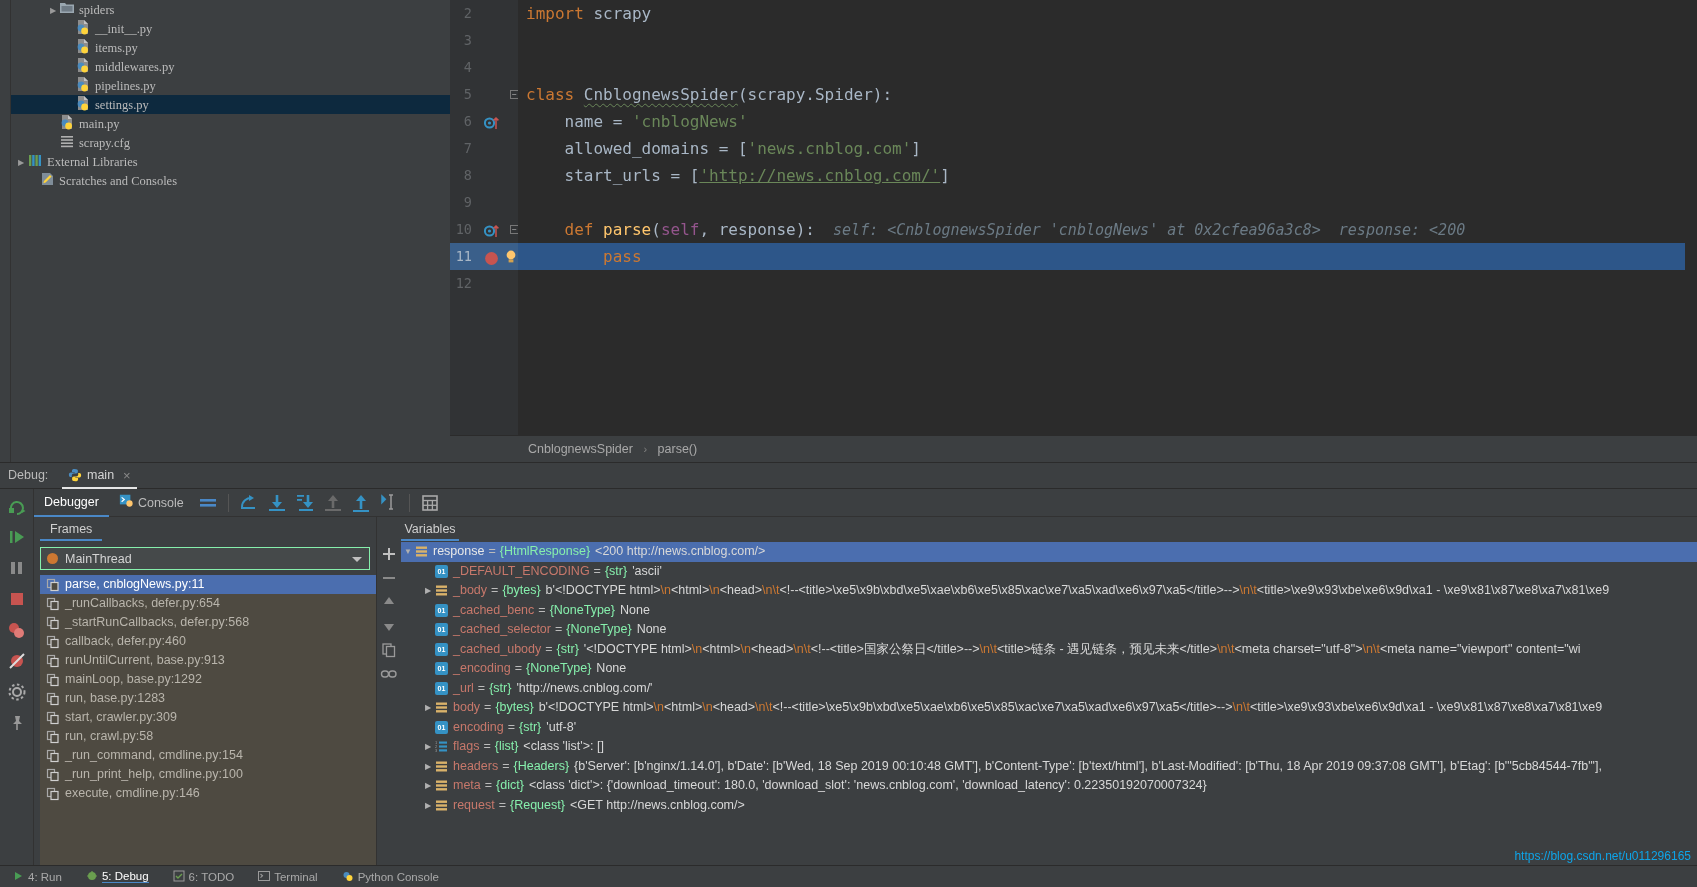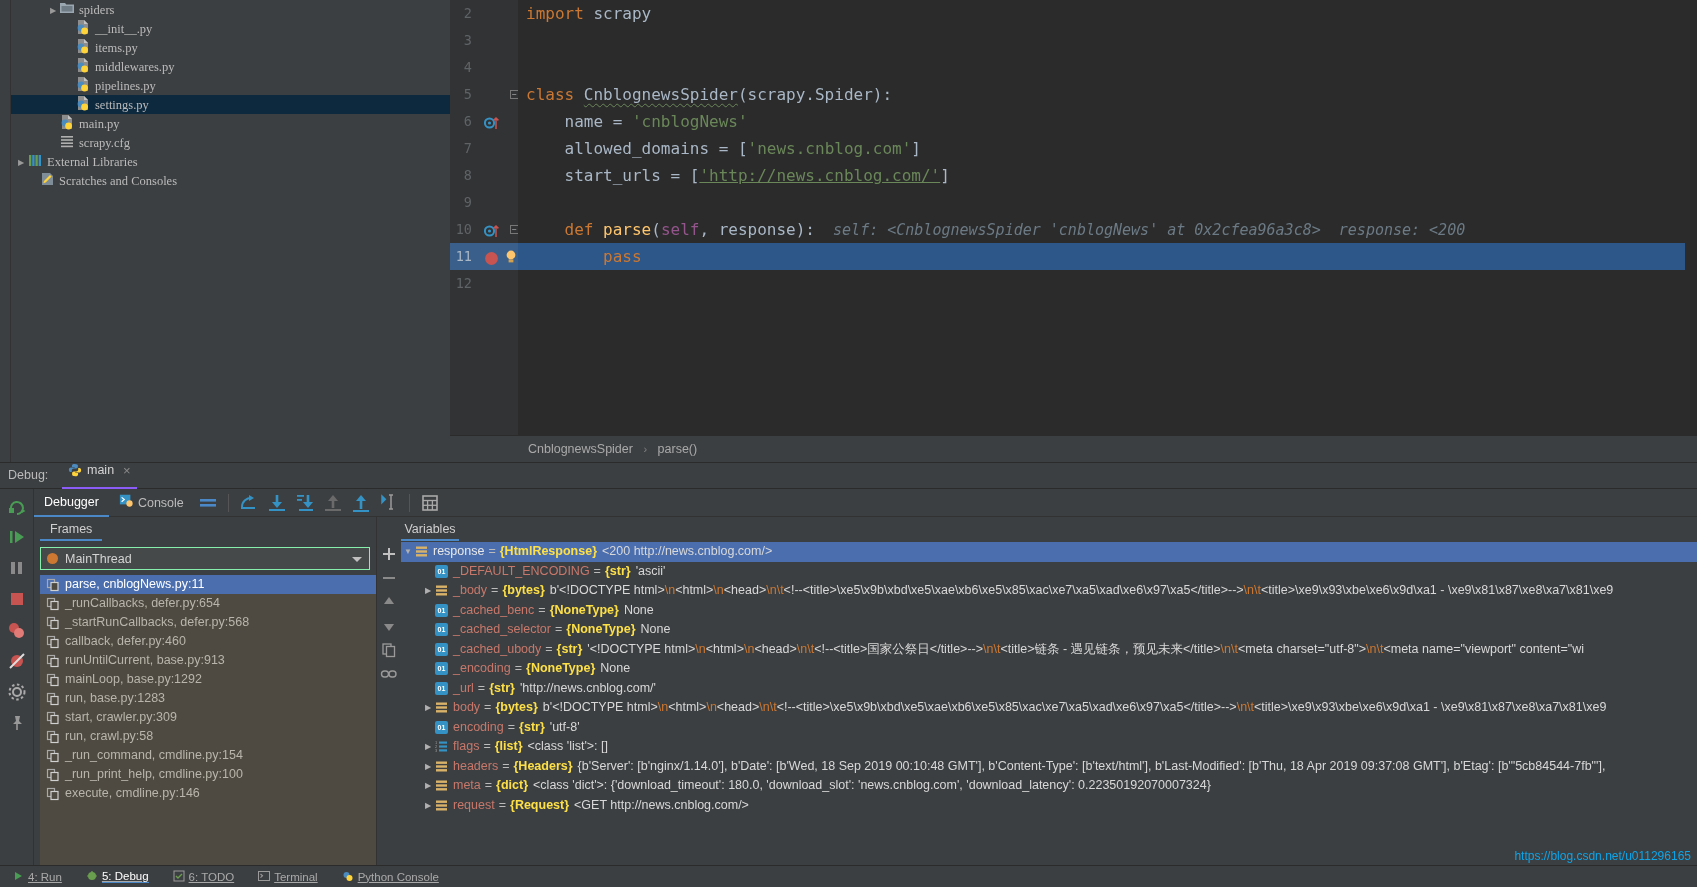--- a/index.html
+++ b/index.html
@@ -105,22 +105,22 @@
   .debug-header {
     position: relative; height: 26px; width: 100%;
     background: #3c3f41; border-bottom: 1px solid #2b2b2b;
   }
   .debug-label {
     position: absolute; left: 8px; top: 5px;
     font-size: 12.5px; color: #bbbbbb;
   }
   .debug-tab {
     position: absolute; left: 62px; top: 0; height: 26px;
-    padding: 0 6px; display: flex; align-items: flex-start; gap: 5px;
-    border-bottom: 2px solid #8b5cf6;
+    padding: 0 6px; display: flex; align-items: center; gap: 5px;
+    border-bottom: 2px solid #e5e5e5;
   }
   .debug-tab .tabtxt { font-size: 12.5px; color: #d4d4d4; }
   .tab-close { color: #8a8a8a; font-size: 13px; margin-left: 4px; }
 
   .dbg-body { position: relative; height: 399px; }
 
   
   .dbg-vtool {
     position: absolute; left: 0; top: 0; width: 34px; height: 399px;
     background: #3c3f41; border-right: 1px solid #323232;
@@ -202,31 +202,31 @@
   .var-expand {
     flex: 0 0 14px; width: 14px; text-align: center; color: #b0b0b0; font-size: 8px;
   }
   .vtype-icon {
     flex: 0 0 13px; width: 13px; height: 13px; margin-right: 5px;
     font-size: 7px; line-height: 13px; text-align: center; color: #fff;
   }
   .vname { color: #c7786b; }
   .var-row.selected .vname { color: #e8e8e8; }
   .veq { color: #bbbbbb; margin: 0 4px; }
-  .vtyp { color: #fde047; font-weight: bold; }
+  .vtyp { color: #86efac; }
   .vval { color: #d8d8d8; }
   .vval .esc { color: #cc7832; }
 
   
   .status-bar {
     position: absolute; left: 0; bottom: 0; width: 1697px; height: 22px;
     background: #3c3f41; border-top: 1px solid #2b2b2b;
     display: flex; align-items: center; font-size: 11.5px; color: #a9a9a9;
   }
-  .sb-item { display: flex; align-items: center; gap: 4px; padding: 0 12px; text-decoration: underline; }
+  .sb-item { display: flex; align-items: center; gap: 4px; padding: 0 12px; }
   .watermark {
     position: absolute; right: 6px; bottom: 24px;
     font-size: 12px; color: #0ea5e9; font-family: "Liberation Sans", sans-serif;
   }
 
   
   .rail-text {
     position: absolute; left: -16px; top: 100px;
     transform: rotate(-90deg); transform-origin: left top;
     font-size: 11px; color: #8b8b8b; white-space: nowrap;

